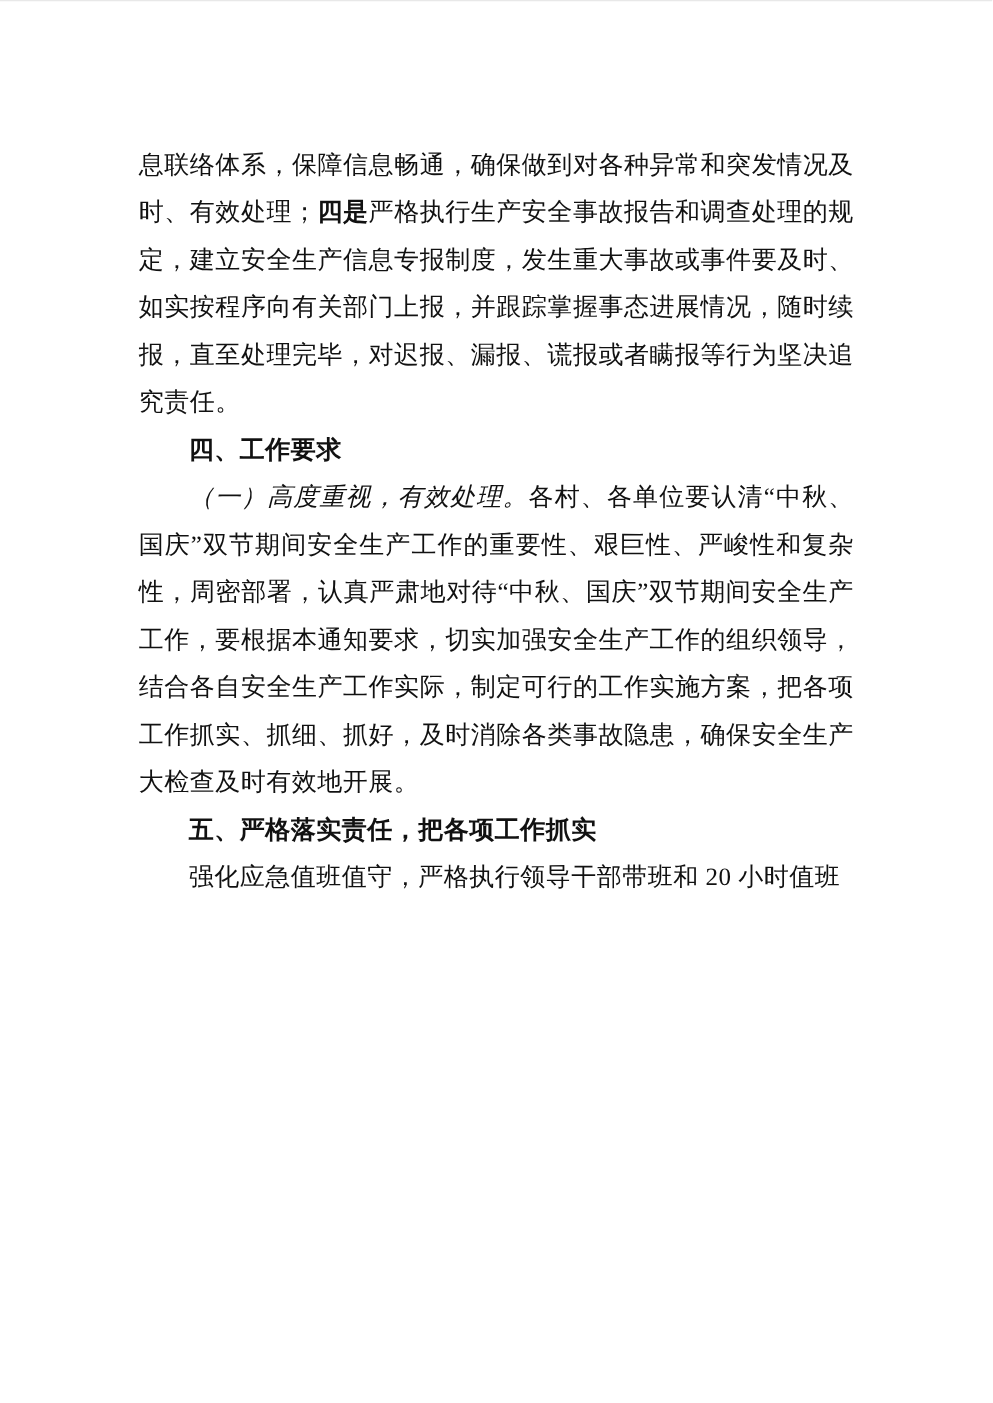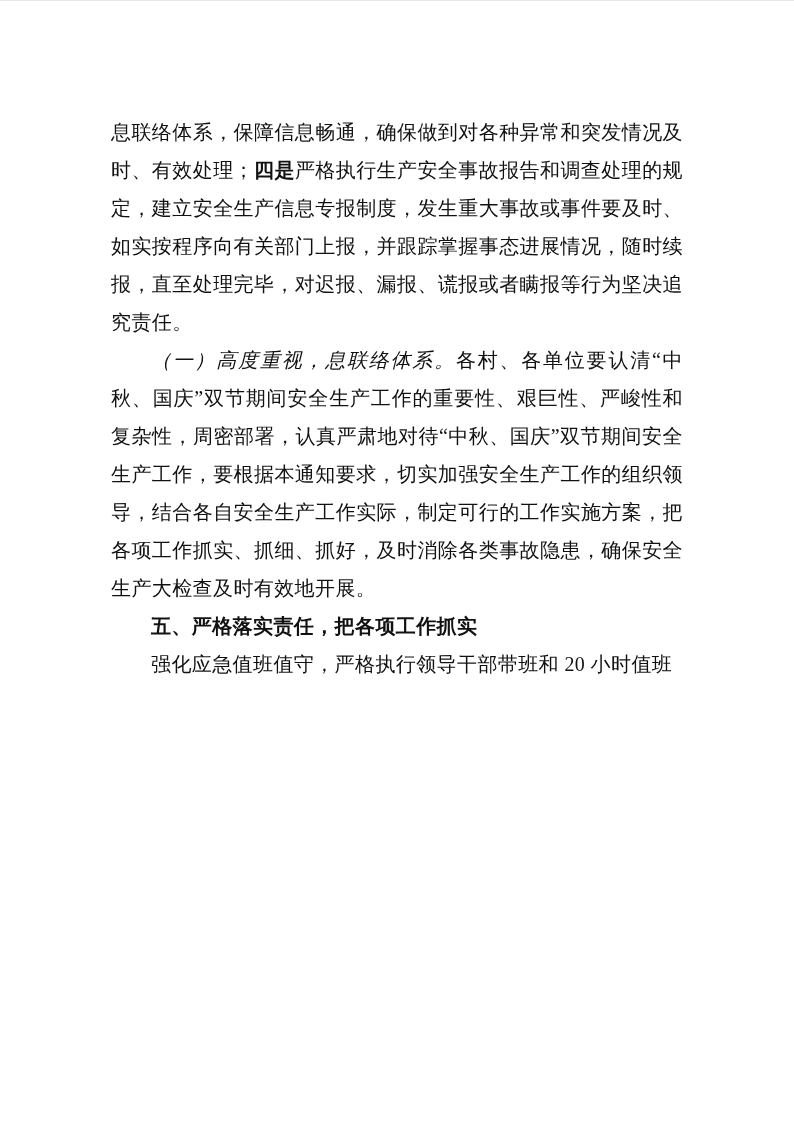--- a/index.html
+++ b/index.html
@@ -66,18 +66,19 @@
     font-family: "Liberation Serif", "DejaVu Serif", serif;
     white-space: nowrap;
   }
 </style>
 </head>
 <body>
 
 <div class="page">
   <div class="content">
       <div class="para no-indent"><span class="seg-normal">息联络体系，保障信息畅通，确保做到对各种异常和突发情况及时、有效处理；</span><span class="seg-bold">四是</span><span class="seg-normal">严格执行生产安全事故报告和调查处理的规定，建立安全生产信息专报制度，发生重大事故或事件要及时、如实按程序向有关部门上报，并跟踪掌握事态进展情况，随时续报，直至处理完毕，对迟报、漏报、谎报或者瞒报等行为坚决追究责任。</span></div>
-      <div class="para"><span class="seg-kai">（一）高度重视，息联络体系。</span><span class="seg-normal">各村、各单位要认清“中秋、国庆”双节期间安全生产工作的重要性、艰巨性、严峻性和复杂性，周密部署，认真严肃地对待“中秋、国庆”双节期间安全生产工作，要根据本通知要求，切实加强安全生产工作的组织领导，结合各自安全生产工作实际，制定可行的工作实施方案，把各项工作抓实、抓细、抓好，及时消除各类事故隐患，确保安全生产大检查及时有效地开展。</span></div>
+      <div class="heading"><span class="seg-bold">四、工作要求</span></div>
+      <div class="para"><span class="seg-kai">（一）高度重视，有效处理。</span><span class="seg-normal">各村、各单位要认清“中秋、国庆”双节期间安全生产工作的重要性、艰巨性、严峻性和复杂性，周密部署，认真严肃地对待“中秋、国庆”双节期间安全生产工作，要根据本通知要求，切实加强安全生产工作的组织领导，结合各自安全生产工作实际，制定可行的工作实施方案，把各项工作抓实、抓细、抓好，及时消除各类事故隐患，确保安全生产大检查及时有效地开展。</span></div>
       <div class="heading"><span class="seg-bold">五、严格落实责任，把各项工作抓实</span></div>
       <div class="para"><span class="seg-normal">强化应急值班值守，严格执行领导干部带班和 20 小时值班</span></div>
     </div>
   <div class="page-number">— 5 —</div>
 </div>
 
 </body></html>

